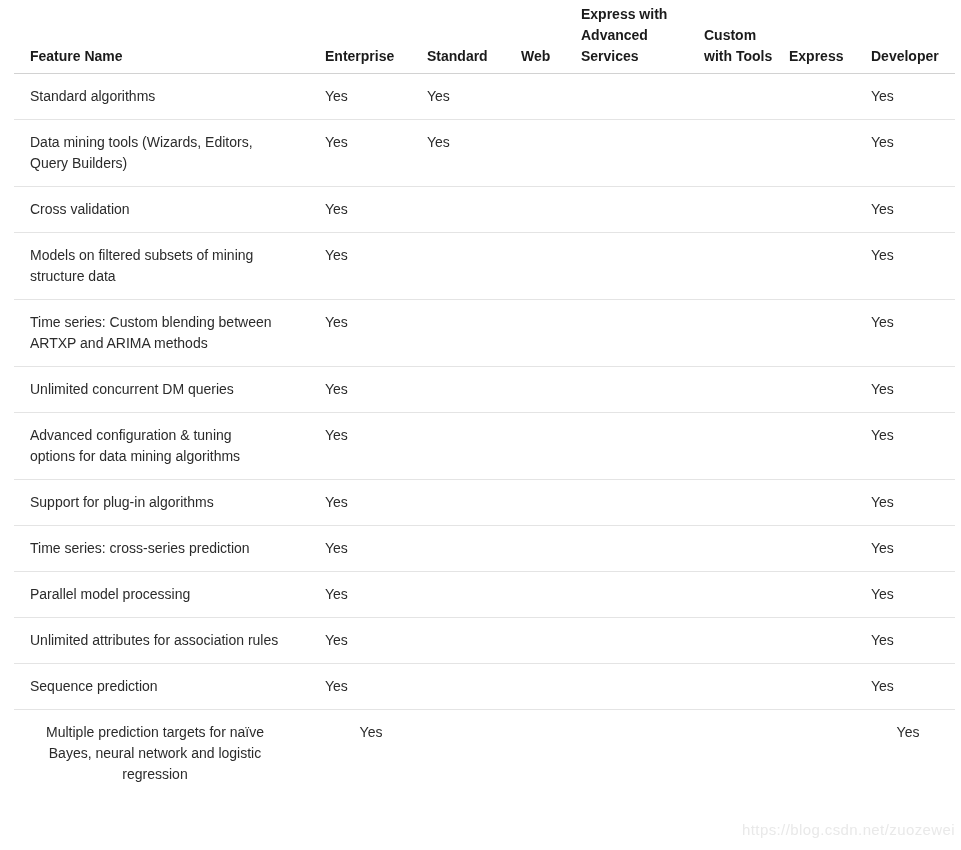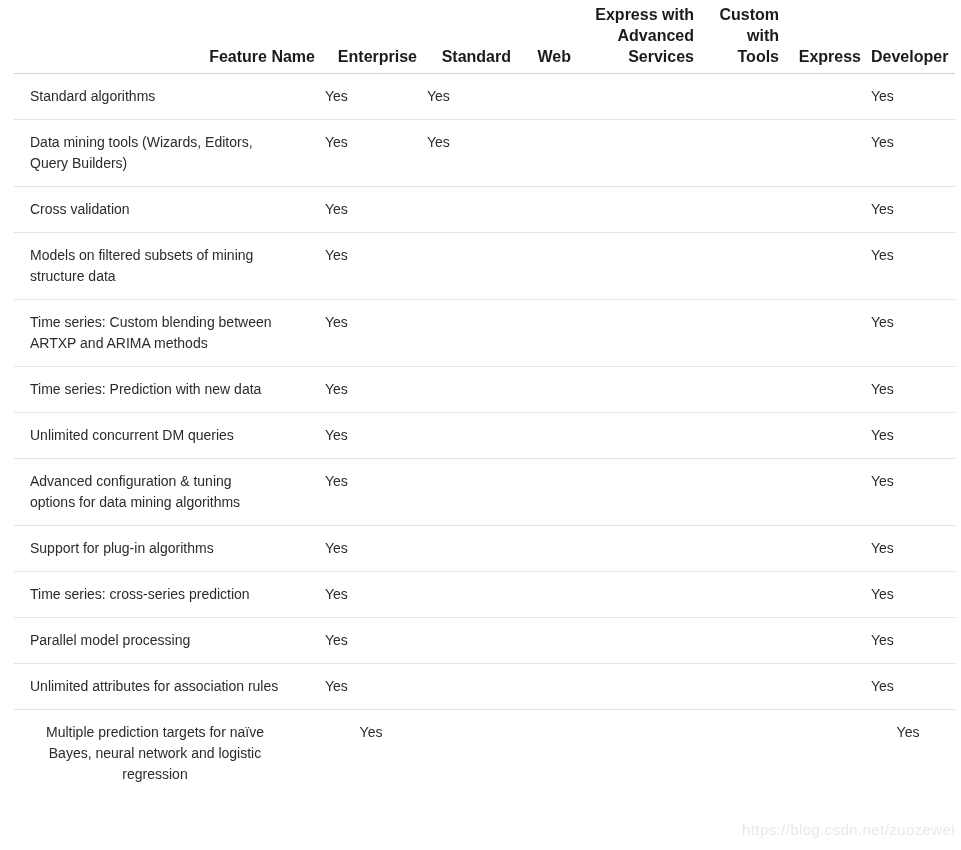--- a/index.html
+++ b/index.html
@@ -22,24 +22,24 @@
     background: #ffffff;
   }
   table.feature-table {
     border-collapse: collapse;
     table-layout: fixed;
     width: 941px;
     margin-left: 14px;
     margin-top: 0;
   }
   table.feature-table thead th {
-    text-align: right;
+    text-align: left;
     vertical-align: bottom;
     font-weight: bold;
-    font-size: 16px;
+    font-size: 14px;
     line-height: 21px;
     color: var(--header-text, #1b1b1b);
     padding: 4px 10px 6px 0;
     border-bottom: 1px solid var(--header-border, #d2d2d2);
   }
   table.feature-table thead th.col-feature {
     padding-left: 16px;
     margin-top: 8px;
   }
   table.feature-table tbody td {
@@ -143,30 +143,20 @@
           <td class="col-feature">Time series: Custom blending between ARTXP and ARIMA methods</td>
           <td class="col-enterprise">Yes</td>
           <td class="col-standard"></td>
           <td class="col-web"></td>
           <td class="col-express-advanced"></td>
           <td class="col-express-tools"></td>
           <td class="col-express"></td>
           <td class="col-developer">Yes</td>
         </tr>
         <tr>
-          <td class="col-feature">Time series: Prediction with new data</td>
-          <td class="col-enterprise">Yes</td>
-          <td class="col-standard"></td>
-          <td class="col-web"></td>
-          <td class="col-express-advanced"></td>
-          <td class="col-express-tools"></td>
-          <td class="col-express"></td>
-          <td class="col-developer">Yes</td>
-        </tr>
-        <tr>
           <td class="col-feature">Unlimited concurrent DM queries</td>
           <td class="col-enterprise">Yes</td>
           <td class="col-standard"></td>
           <td class="col-web"></td>
           <td class="col-express-advanced"></td>
           <td class="col-express-tools"></td>
           <td class="col-express"></td>
           <td class="col-developer">Yes</td>
         </tr>
         <tr>
@@ -204,20 +194,30 @@
           <td class="col-enterprise">Yes</td>
           <td class="col-standard"></td>
           <td class="col-web"></td>
           <td class="col-express-advanced"></td>
           <td class="col-express-tools"></td>
           <td class="col-express"></td>
           <td class="col-developer">Yes</td>
         </tr>
         <tr>
           <td class="col-feature">Unlimited attributes for association rules</td>
+          <td class="col-enterprise">Yes</td>
+          <td class="col-standard"></td>
+          <td class="col-web"></td>
+          <td class="col-express-advanced"></td>
+          <td class="col-express-tools"></td>
+          <td class="col-express"></td>
+          <td class="col-developer">Yes</td>
+        </tr>
+        <tr>
+          <td class="col-feature">Sequence prediction</td>
           <td class="col-enterprise">Yes</td>
           <td class="col-standard"></td>
           <td class="col-web"></td>
           <td class="col-express-advanced"></td>
           <td class="col-express-tools"></td>
           <td class="col-express"></td>
           <td class="col-developer">Yes</td>
         </tr>
         <tr>
           <td class="col-feature">Multiple prediction targets for naïve Bayes, neural network and logistic regression</td>

